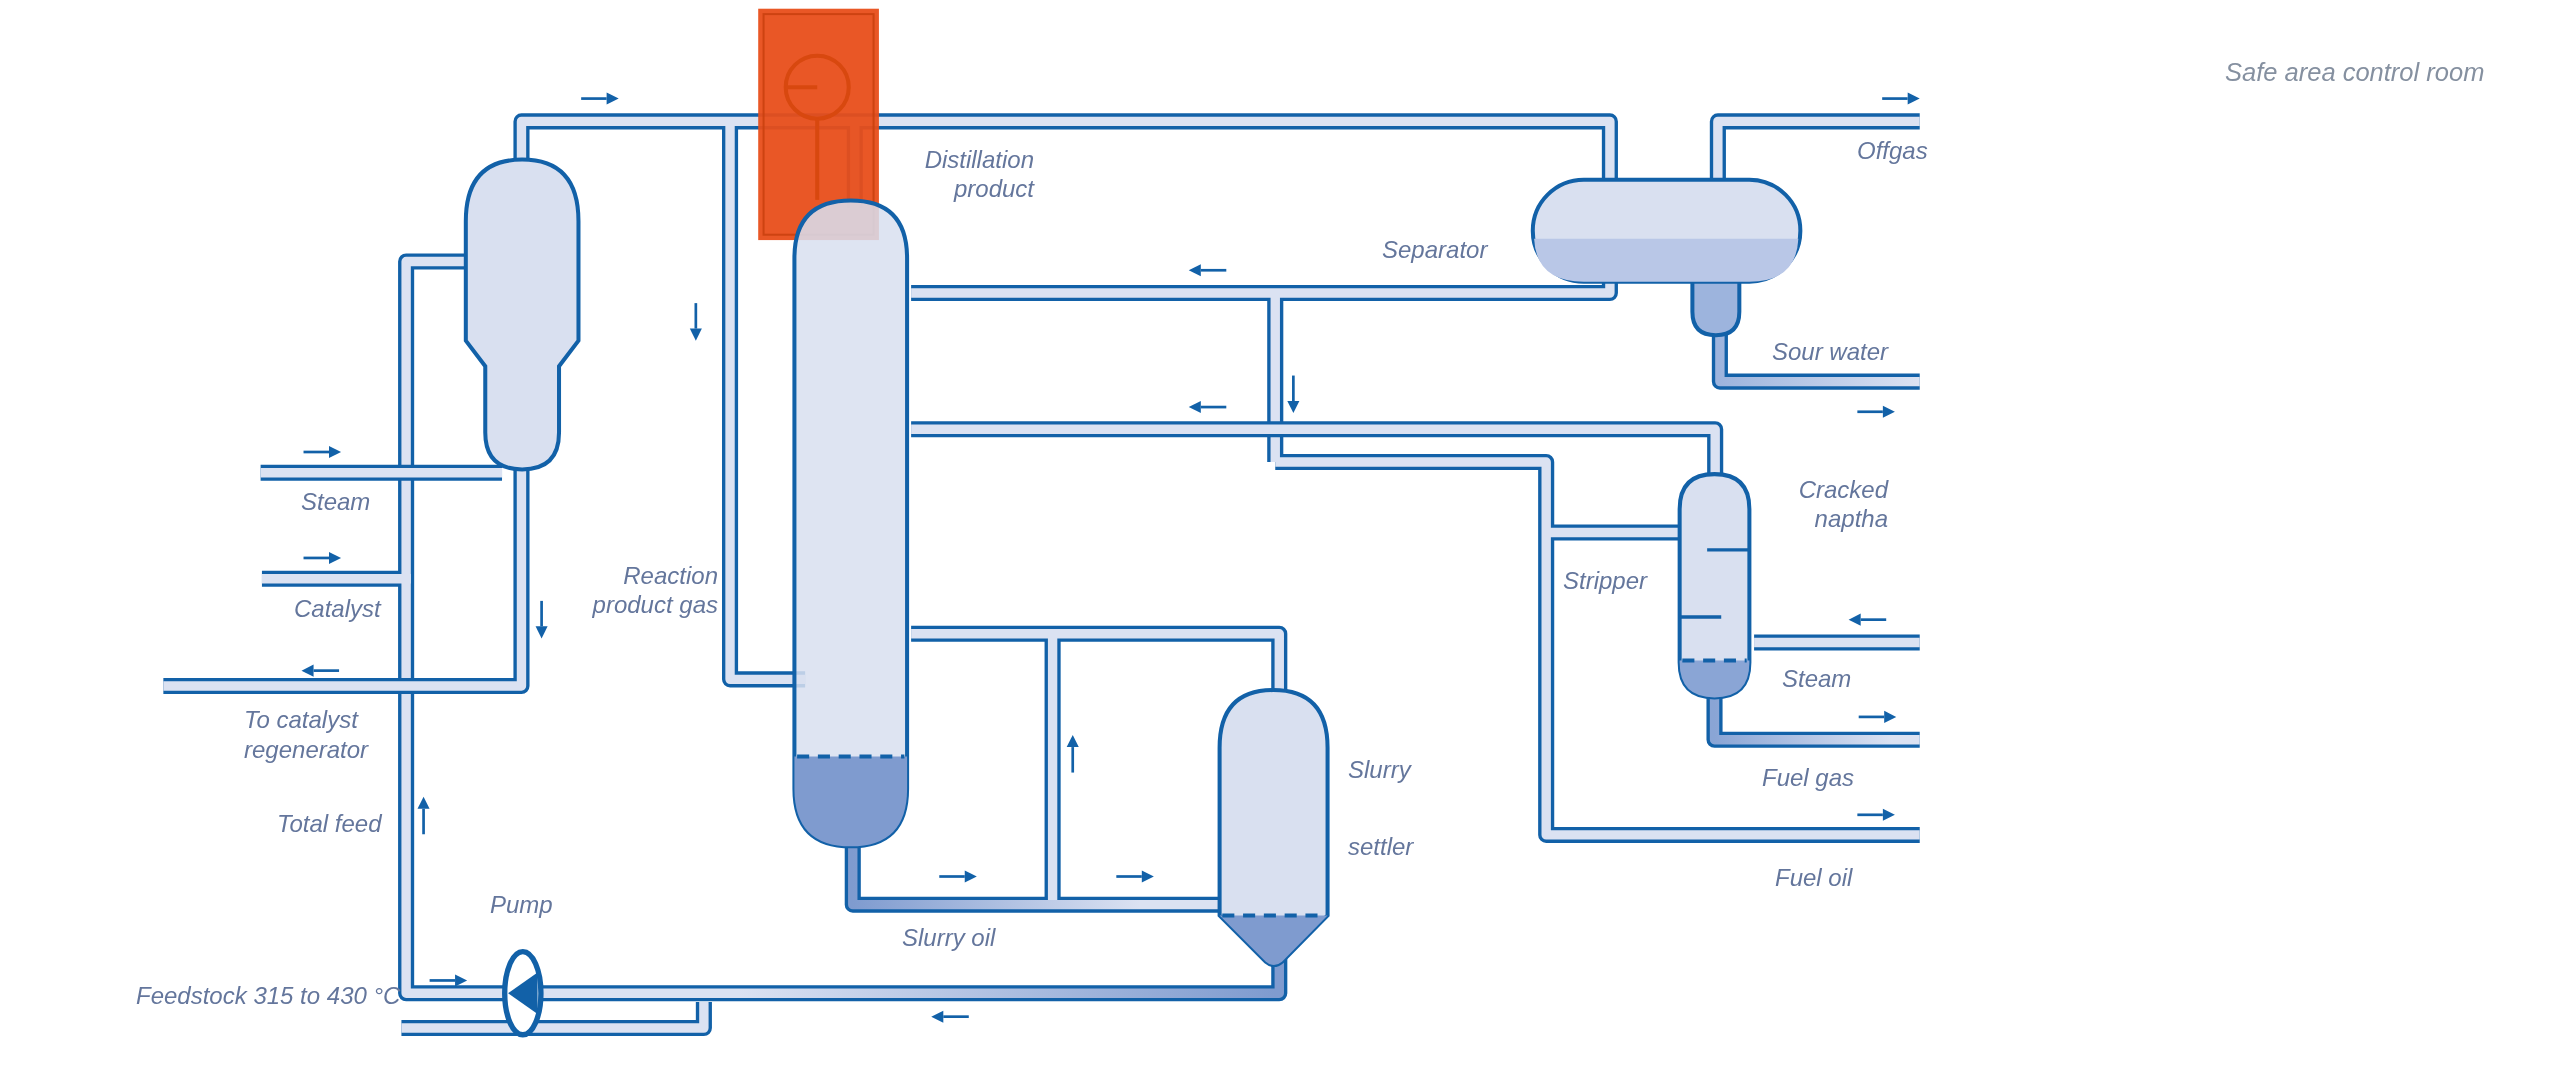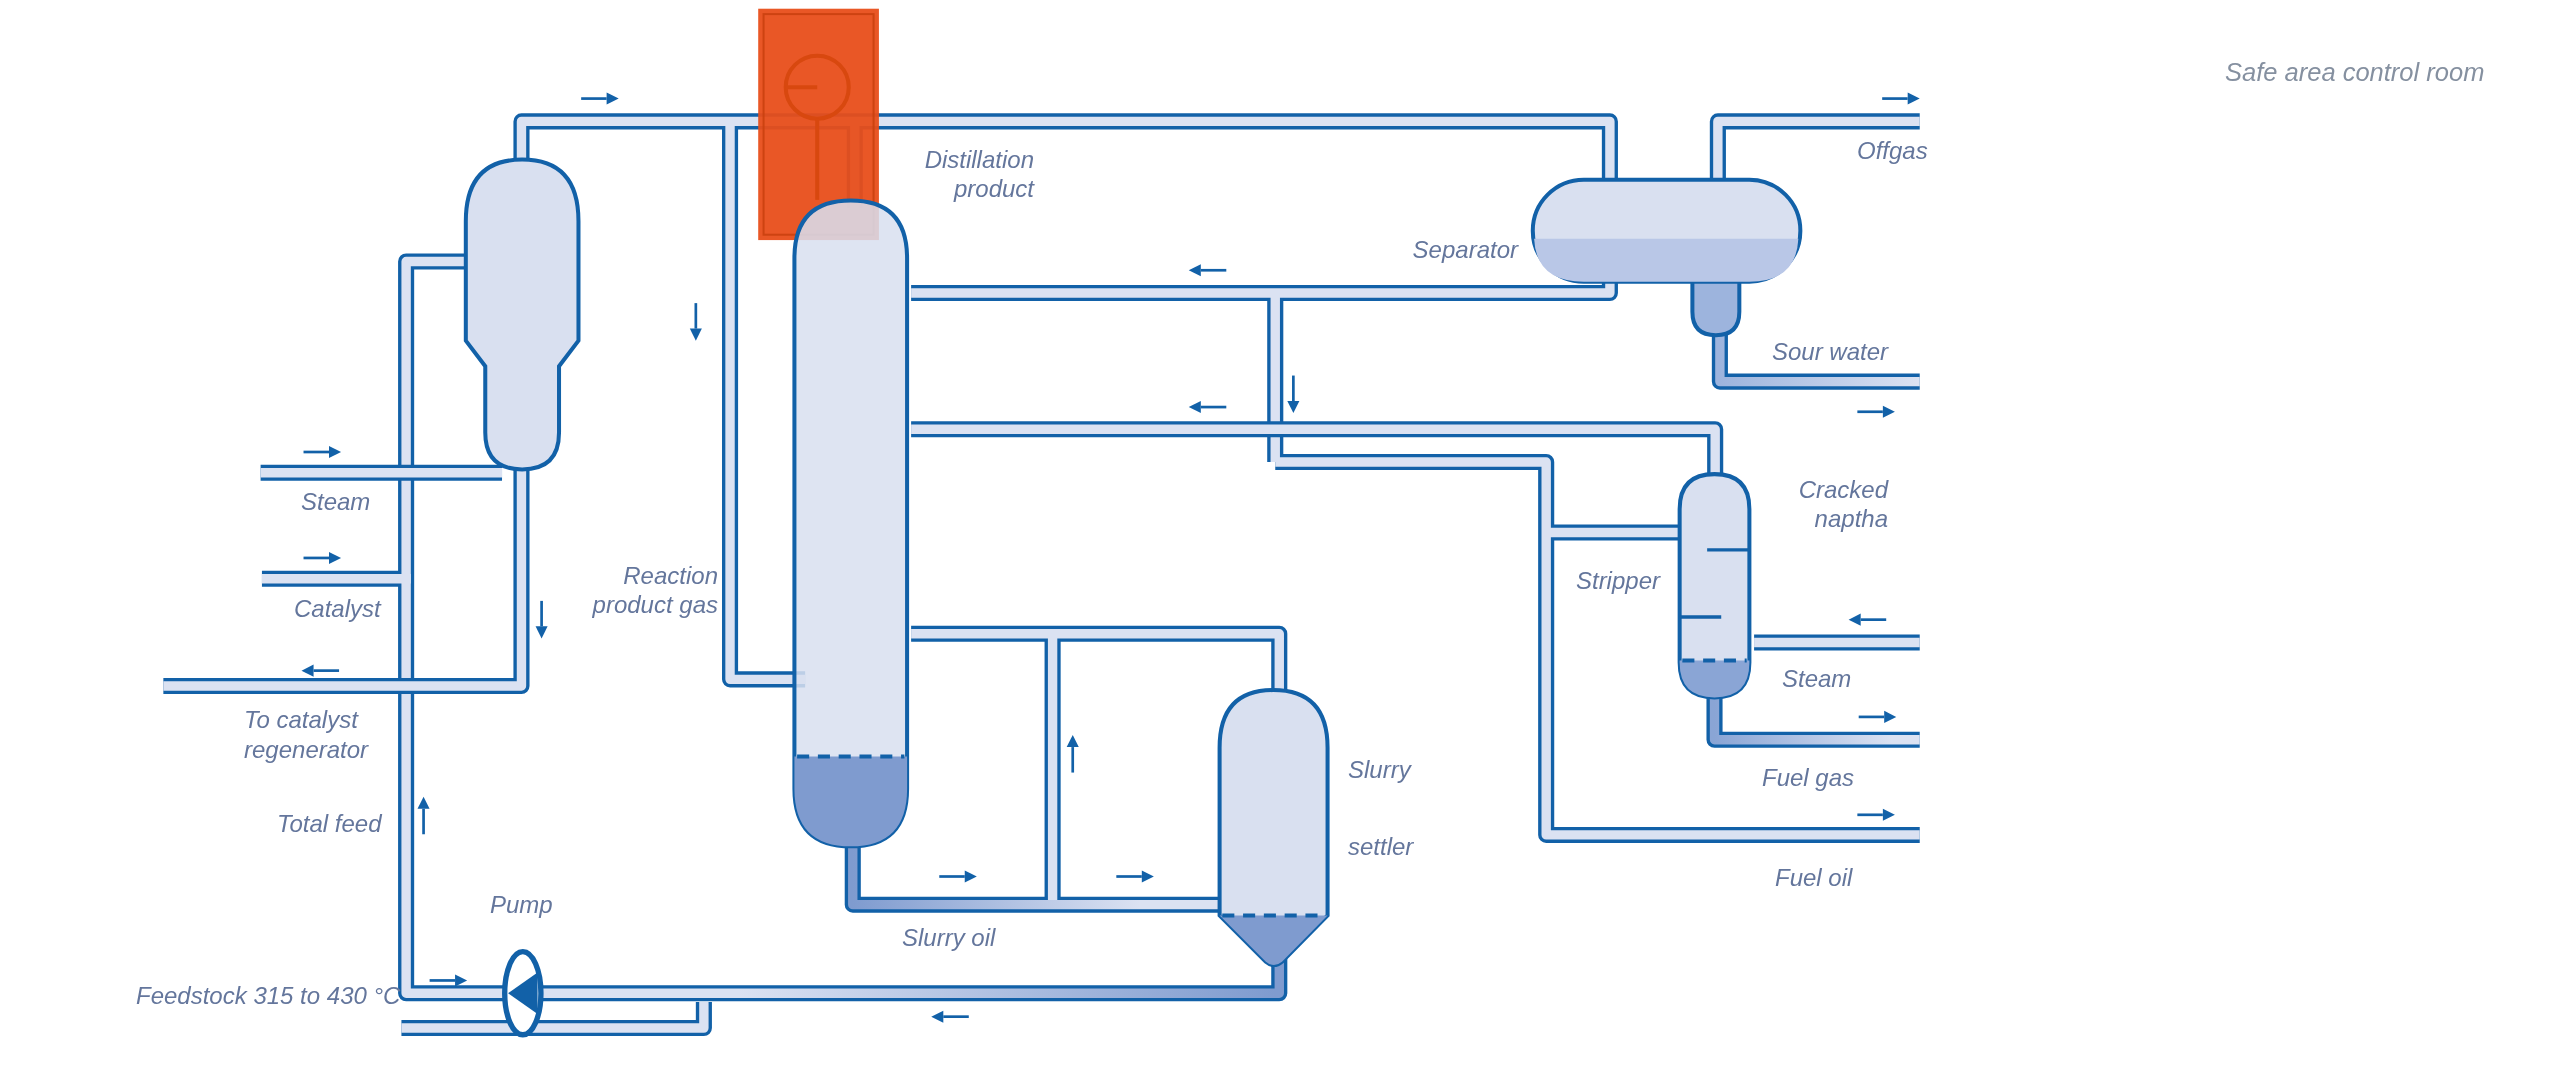--- a/index.html
+++ b/index.html
@@ -1,21 +1,21 @@
 <!DOCTYPE html>
 <html style="font-size:10.7px"><head>
 <meta charset="utf-8">
 <style>
   html,body{margin:0;padding:0;background:#ffffff;}
   #stage{position:relative;width:2576px;height:1073px;background:#ffffff;overflow:hidden;
          font-family:"Liberation Sans", sans-serif;}
   #piping{position:absolute;left:0;top:0;}
   .lbl{position:absolute;color:#64769c;font-size:24px;line-height:29.5px;white-space:pre;font-style:italic;}
   .lbl.center{text-align:right;}
-  .lbl.right{text-align:right;}
+  .lbl.right{text-align:left;}
   .lbl.gray{color:#8590a0;font-size:25.5px;}
   #control-box{position:absolute;left:2222px;top:99px;width:222px;height:175px;background:#1164ae;}
   #control-box .boxtxt{position:absolute;left:0;width:222px;text-align:center;color:#45525e;
         font-size:22px;line-height:27px;color:#3f4d59;}
   .monitor{position:absolute;left:69px;top:30px;width:83px;height:62px;}
 </style>
 </head>
 <body>
 
 <div id="stage">

